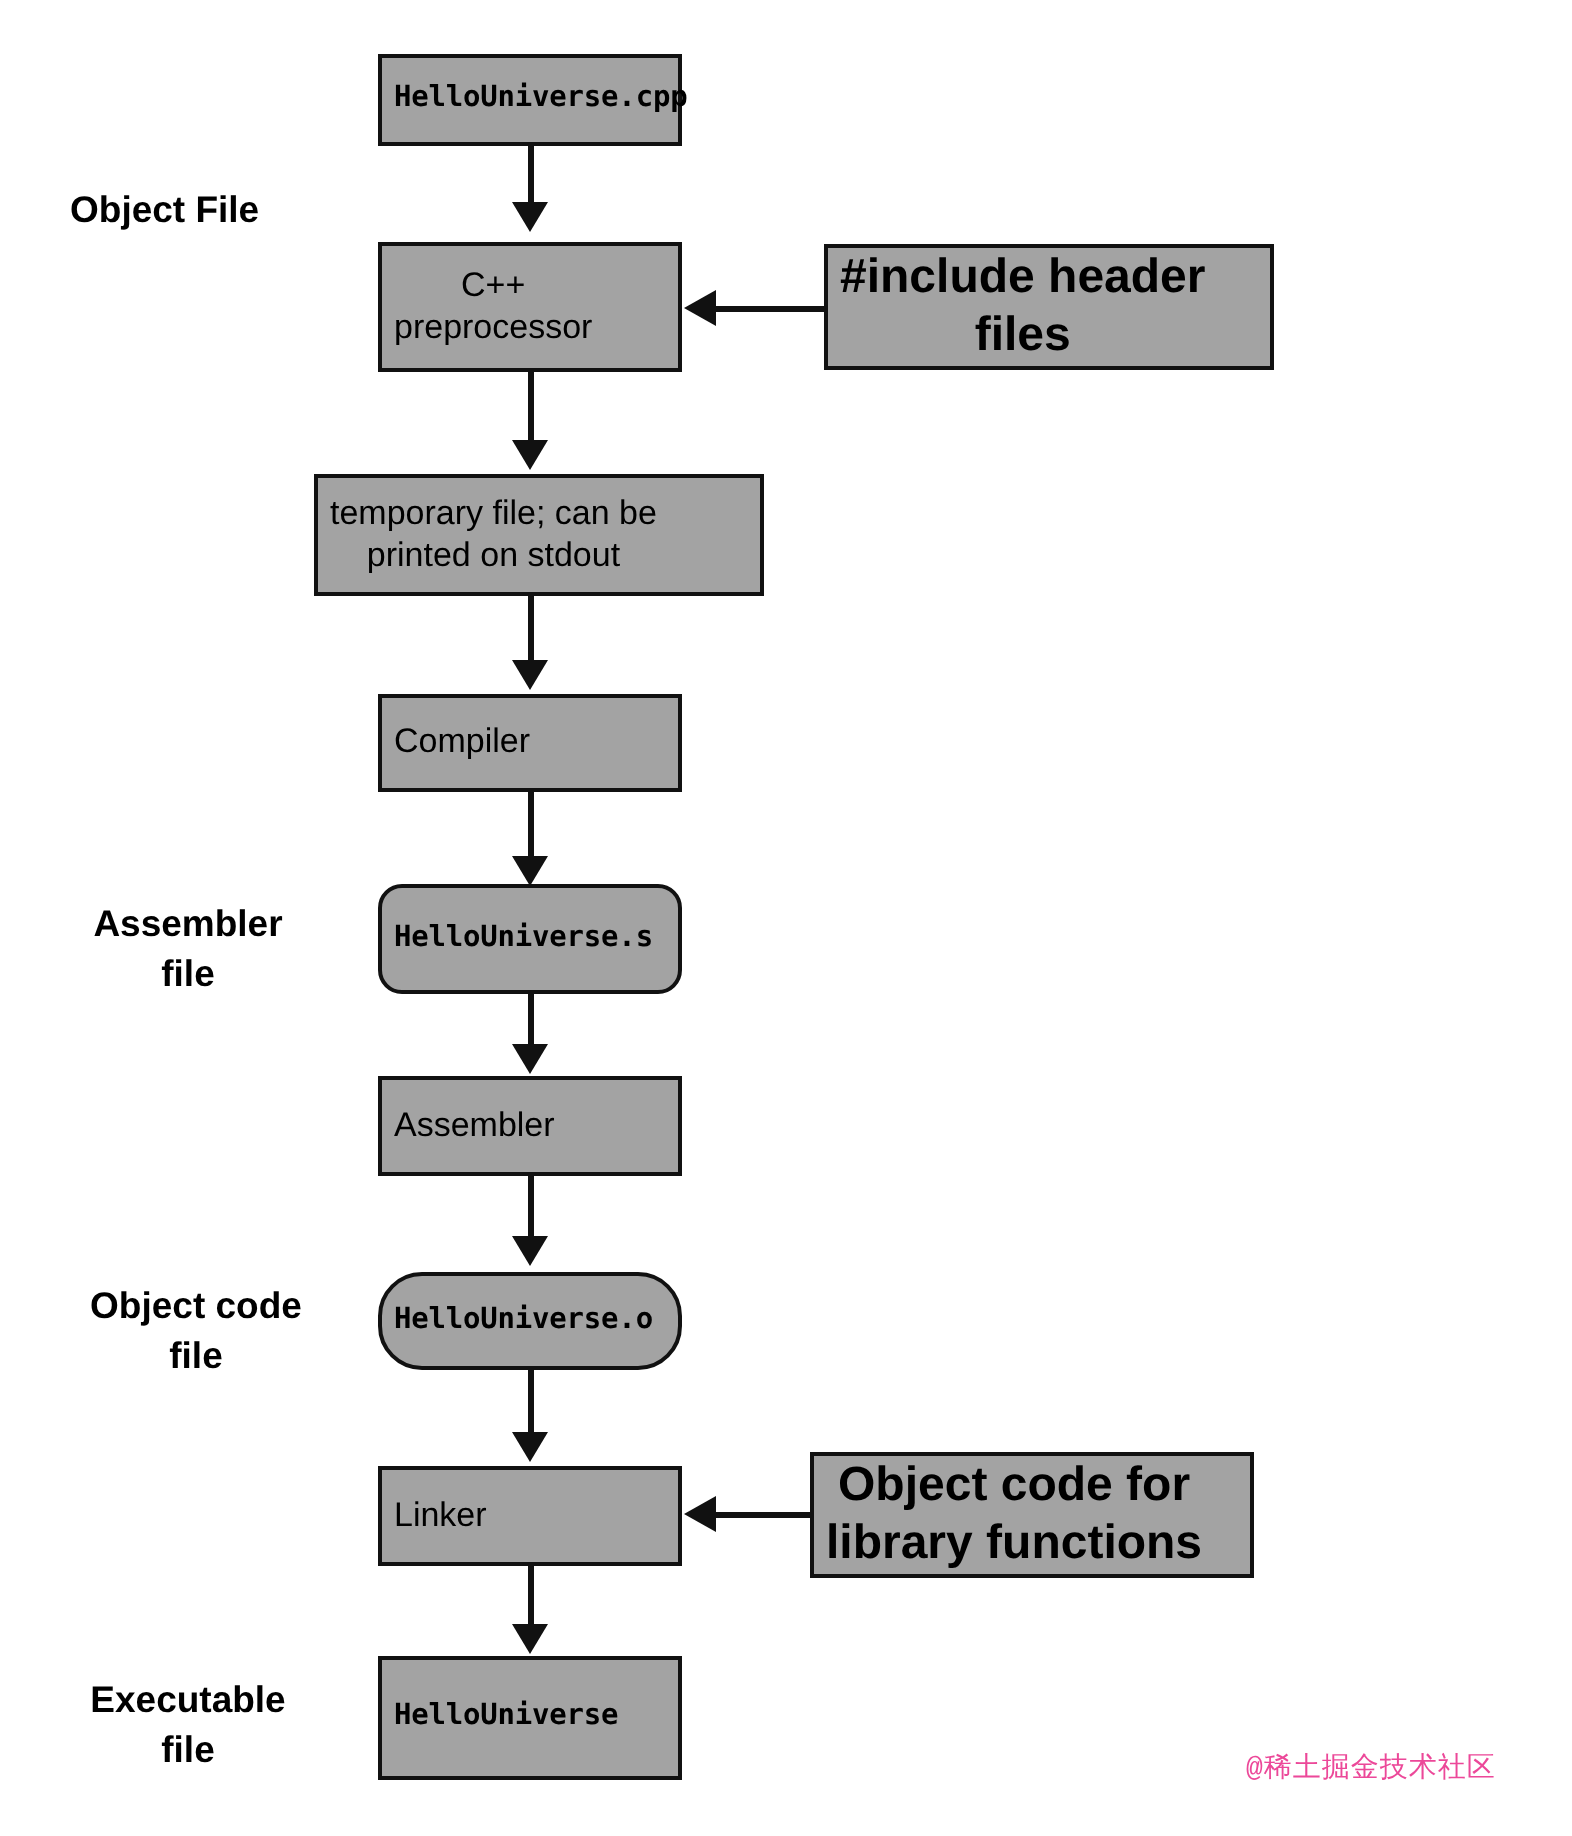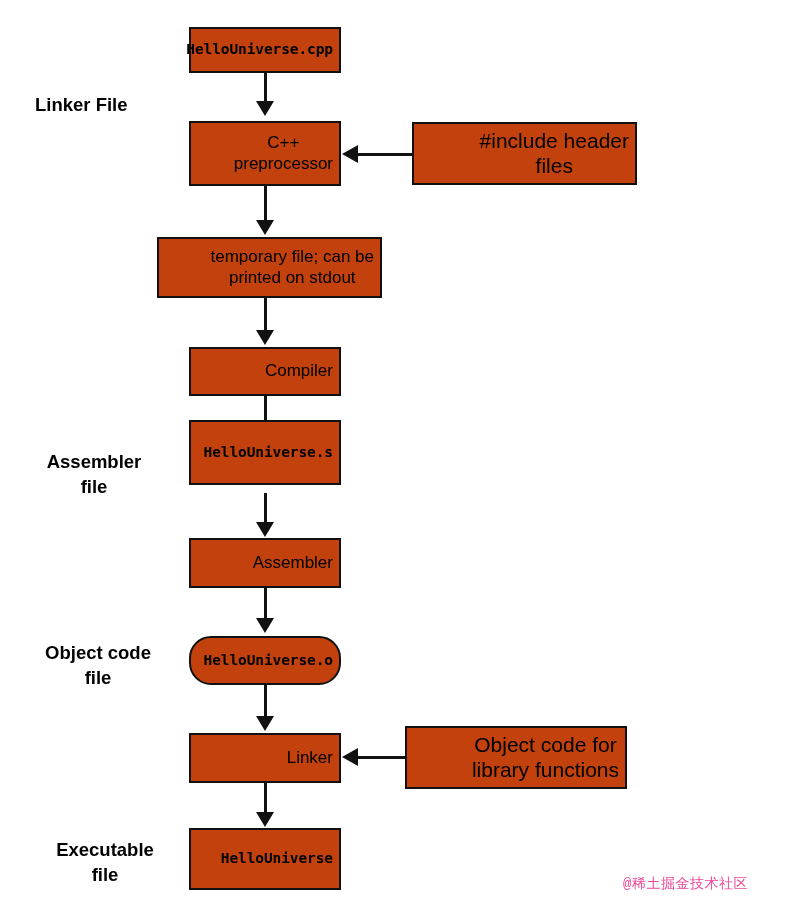--- a/index.html
+++ b/index.html
@@ -18,24 +18,24 @@
     height: 918px;
     background: #ffffff;
     overflow: hidden;
   }
 
   
   .node {
     position: absolute;
     box-sizing: border-box;
     border: 2.5px solid #111111;
-    background: #c2410c;
+    background: #a3a3a3;
     display: flex;
     align-items: center;
-    justify-content: flex-end;
+    justify-content: flex-start;
     text-align: center;
     line-height: 1.18;
     z-index: 3;
   }
   .node .txt {
     display: block;
     white-space: pre-line;
     padding: 0 6px;
   }
   .mono .txt {
@@ -44,22 +44,22 @@
     font-weight: 700;
     letter-spacing: -0.1px;
   }
   .sans .txt {
     font-family: "Liberation Sans", sans-serif;
     font-size: 17px;
     font-weight: 400;
   }
   .sansbold .txt {
     font-family: "Liberation Sans", sans-serif;
-    font-size: 21px;
-    font-weight: 400;
+    font-size: 24px;
+    font-weight: 700;
   }
 
   
   .side-label {
     position: absolute;
     font-family: "Liberation Sans", sans-serif;
     font-weight: 700;
     font-size: 18.5px;
     line-height: 1.35;
     color: #000000;
@@ -111,29 +111,29 @@
     letter-spacing: 0.5px;
     user-select: none;
     z-index: 4;
   }
 </style>
 </head>
 <body>
 
 <div id="canvas">
 
-  <div class="side-label" style="left:35px; top:93px;">Linker File</div>
+  <div class="side-label" style="left:35px; top:93px;">Object File</div>
 
   <div class="side-label two-line" style="left:35px; top:450px; width:118px;">Assembler
 file</div>
 
   <div class="side-label two-line" style="left:36px; top:641px; width:124px;">Object code
 file</div>
 
-  <div class="side-label two-line" style="left:43px; top:838px; width:124px;">Executable
+  <div class="side-label two-line" style="left:32px; top:838px; width:124px;">Executable
 file</div>
 
   <div class="vline" style="left:264px; top:72px; height:32px;"></div>
   <div class="arrow-down" style="left:256px; top:101px;"></div>
 
   <div class="hline" style="left:357px; top:153px; width:56px;"></div>
   <div class="arrow-left" style="left:342px; top:145px;"></div>
 
   <div class="vline" style="left:264px; top:185px; height:37px;"></div>
   <div class="arrow-down" style="left:256px; top:220px;"></div>
@@ -175,21 +175,21 @@
 
   <div class="node sans" style="left:189px; top:347px; width:152px; height:49px;">
     <span class="txt">Compiler</span>
   </div>
 
   <div class="node sans" style="left:157px; top:237px; width:225px; height:61px;">
     <span class="txt">temporary file; can be
 printed on stdout</span>
   </div>
 
-  <div class="node mono" style="left:189px; top:420px; width:152px; height:65px;">
+  <div class="node mono" style="left:189px; top:442px; width:152px; height:55px;border-radius:12px;">
     <span class="txt">HelloUniverse.s</span>
   </div>
 
   <div class="node sans" style="left:189px; top:538px; width:152px; height:50px;">
     <span class="txt">Assembler</span>
   </div>
 
   <div class="node mono" style="left:189px; top:636px; width:152px; height:49px;border-radius:22px;">
     <span class="txt">HelloUniverse.o</span>
   </div>

